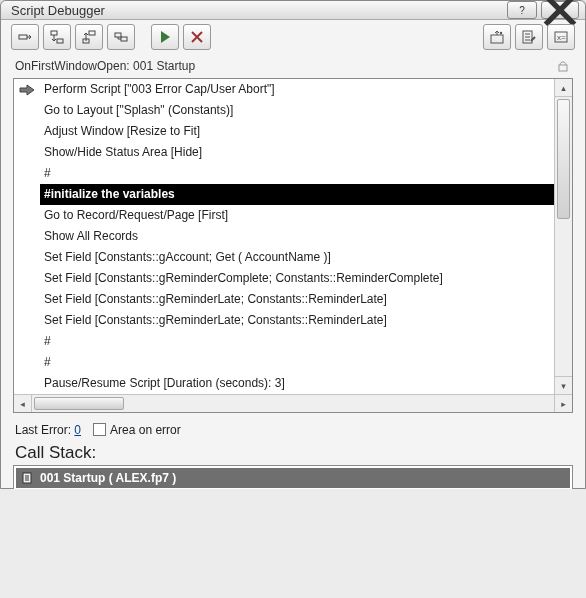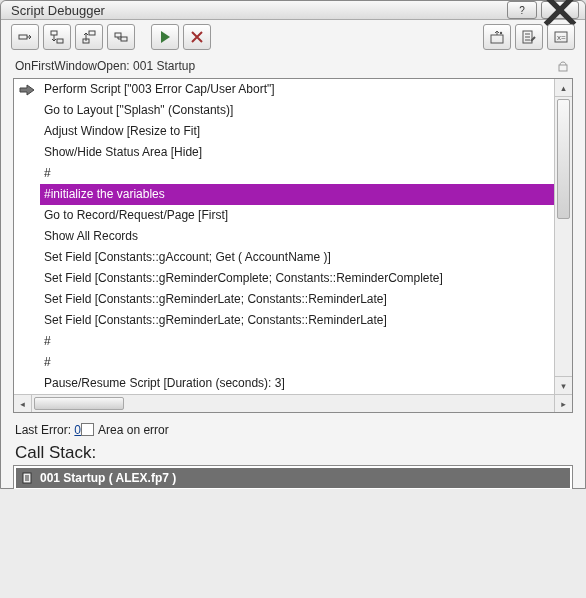--- a/index.html
+++ b/index.html
@@ -113,23 +113,23 @@
     line-height: 21px;
   }
   .line {
     padding: 0 6px 0 4px;
     white-space: nowrap;
     height: 21px;
     display: flex;
     align-items: center;
   }
   .line.sel {
-    background: #a21caf;
+    background: #000000;
     color: #fff;
-    font-weight: normal;
+    font-weight: bold;
   }
   .arrow-cur {
     position: absolute;
     left: 3px;
     width: 20px; height: 21px;
     display: flex; align-items: center; justify-content: center;
   }
   .vscroll {
     width: 18px;
     background: #efefef;
@@ -169,20 +169,21 @@
   .hscroll .thumb {
     position:absolute; left:2px; top:2px; bottom:2px;
     width:90px;
     background: linear-gradient(#f8f8f8,#d0d0d0);
     border:1px solid #a8a8a8;
     border-radius:2px;
   }
   .status-row {
     display:flex;
     padding: 4px 14px;
+    gap: 12px;
     font-size:12px;
   }
   .status-row .lasterr .val {
     text-decoration: underline;
     color:#0a3d91;
   }
   .checkbox {
     width:13px;height:13px;border:1px solid #777;background:#fff;display:inline-block;vertical-align:-2px;margin-right:4px;
   }
   .callstack-label {

